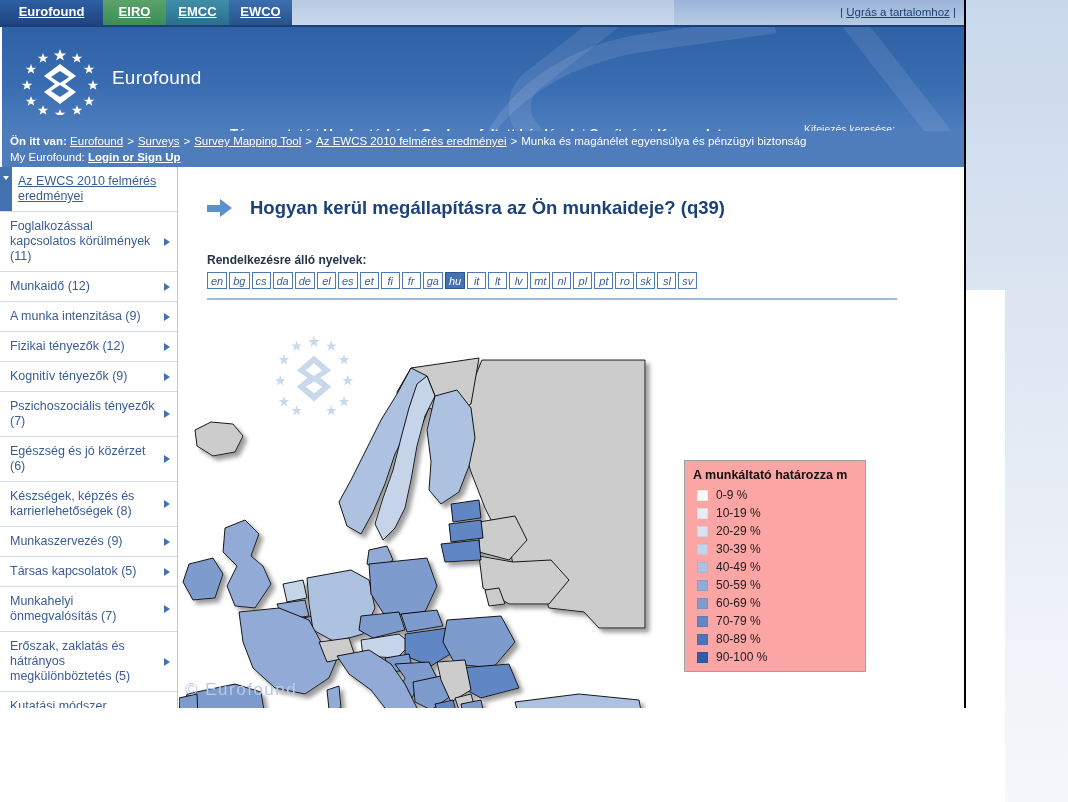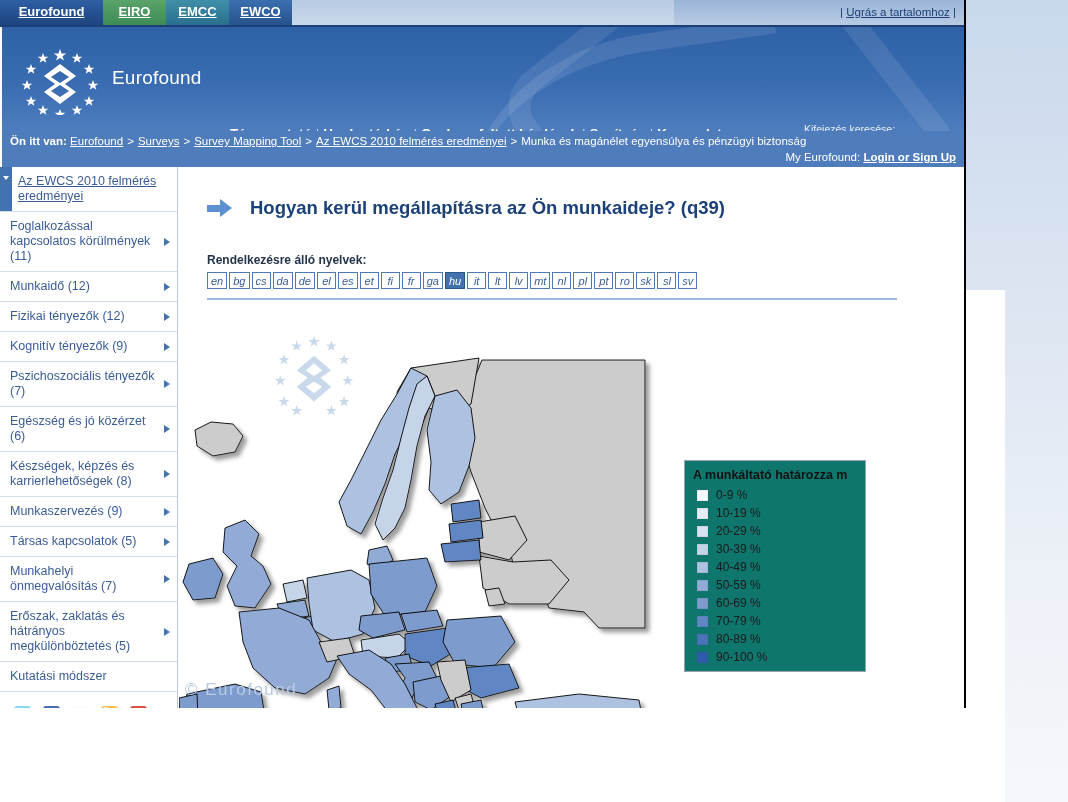--- a/index.html
+++ b/index.html
@@ -86,21 +86,21 @@
   
   .crumbband {
     position: relative; width: 962px; margin-left: 2px; min-height: 36px;
     background: #4f7cba; color: #ffffff; font-size: 11.5px;
     padding: 3px 8px 2px 8px; box-sizing: border-box;
   }
   .crumbline { line-height: 15px; }
   .crumbband b { font-weight: bold; }
   .crumbband a { color:#ffffff; text-decoration: underline; }
   .crumb-sep { padding: 0 4px; }
-  .myeuro { text-align: right; line-height: 15px; margin-top: 1px; }
+  .myeuro { line-height: 15px; margin-top: 1px; }
   .myeuro a { font-weight: bold; }
 
   
   .columns { position: relative; width: 966px; height: 640px; }
   .sidebar {
     position: absolute; left: 0; top: 0; width: 178px;
     border-right: 1px solid #b9c8de; box-sizing: border-box;
   }
   .side-item {
     position: relative; border-bottom: 1px solid #d3dcea;
@@ -175,21 +175,21 @@
   
   .mapwrap { position: relative; margin: 12px 0 0 0; width: 790px; height: 500px; }
   .mapsvg { position: absolute; left: 0; top: 0; }
   .wm-logo { position: absolute; left: 94px; top: 22px; width: 82px; height: 82px; opacity: .55; }
   .wm-text {
     position: absolute; left: 6px; top: 368px; font-size: 17px;
     color: #b8cbe2; letter-spacing: 1.5px;
   }
   .legend {
     position: absolute; left: 505px; top: 148px; width: 182px; height: 212px;
-    background: #0f766e; border: 1px solid #9aa3ad;
+    background: #fca5a5; border: 1px solid #9aa3ad;
     box-sizing: border-box; overflow: hidden; padding: 7px 0 0 8px;
   }
   .legend-title {
     font-size: 12.5px; font-weight: bold; color: #111111;
     white-space: nowrap; margin-bottom: 4px;
   }
   .legend-item { display: flex; align-items: center; height: 18px; }
   .legend-sw {
     width: 9px; height: 9px; margin: 0 8px 0 4px; flex: none;
     border: 1px solid rgba(0,0,0,0.06);
@@ -274,20 +274,24 @@
         <span class="acc-bar"></span>
         <span class="acc-tri"></span>
         <a href="#">Az EWCS 2010 felmérés eredményei</a>
       </div>
       <div class="side-item">
         <span>Foglalkozással kapcsolatos körülmények (11)</span>
         <span class="side-arrow"></span>
       </div>
       <div class="side-item">
         <span>Munkaidő (12)</span>
+        <span class="side-arrow"></span>
+      </div>
+      <div class="side-item">
+        <span>A munka intenzitása (9)</span>
         <span class="side-arrow"></span>
       </div>
       <div class="side-item">
         <span>Fizikai tényezők (12)</span>
         <span class="side-arrow"></span>
       </div>
       <div class="side-item">
         <span>Kognitív tényezők (9)</span>
         <span class="side-arrow"></span>
       </div>

